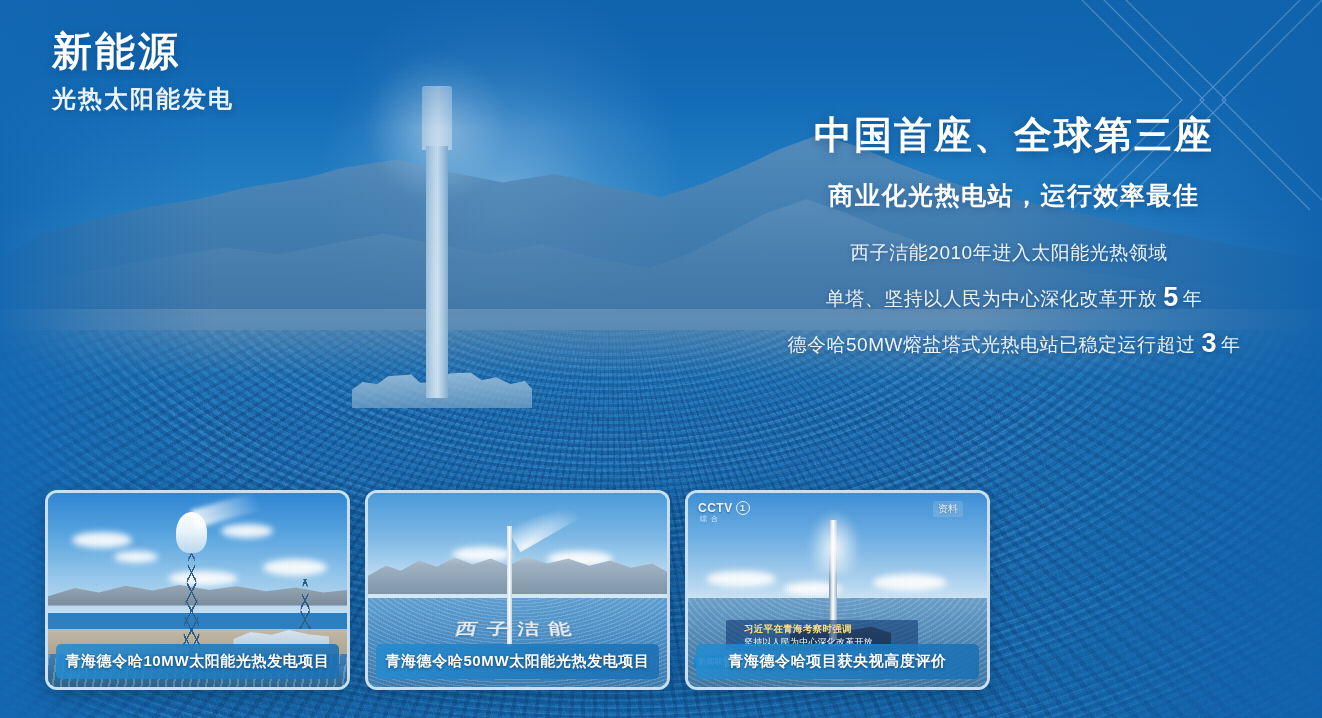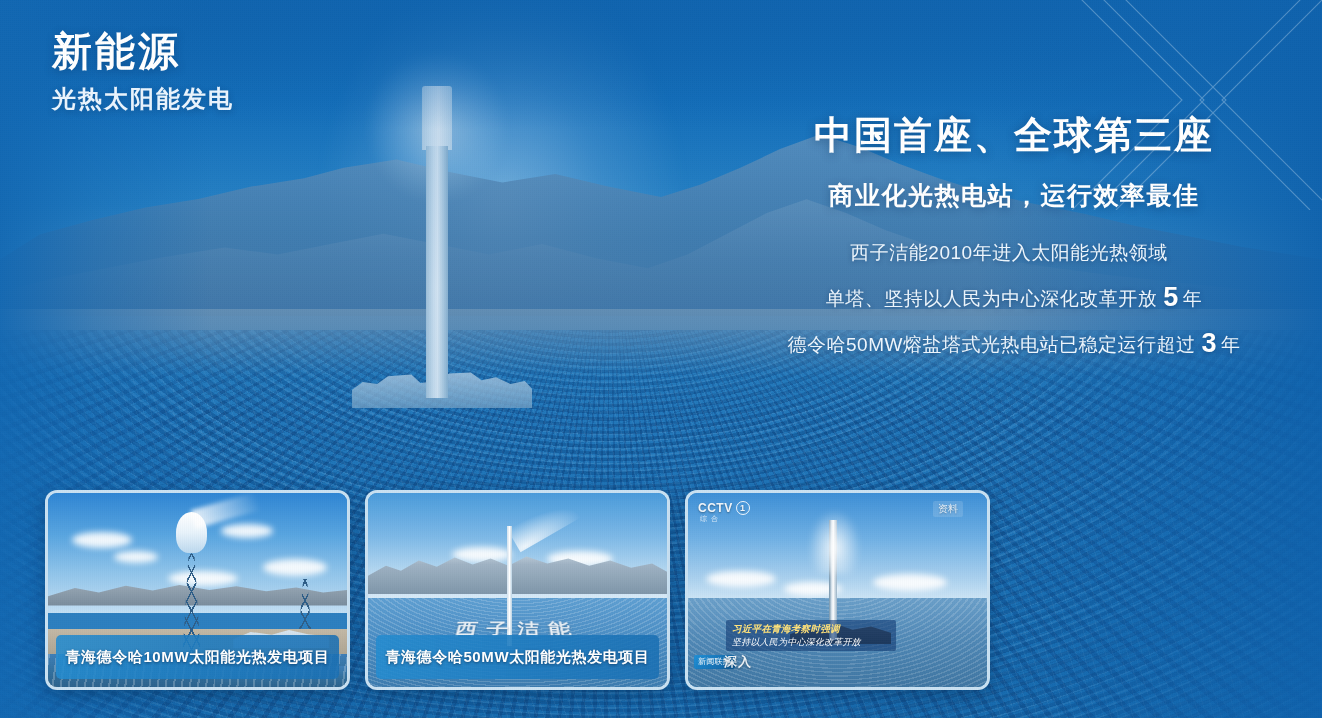--- a/index.html
+++ b/index.html
@@ -333,23 +333,23 @@
     font-size: 7px; color: rgba(255,255,255,.75); letter-spacing: 4px;
   }
   .cctv-archive {
     position: absolute; right: 24px; top: 8px;
     font-size: 10px; color: rgba(255,255,255,.85);
     background: rgba(255,255,255,.14);
     padding: 1px 5px; border-radius: 2px;
     text-shadow: 0 1px 2px rgba(0,0,0,.3);
   }
   .news-bar {
-    position: absolute; left: 38px; bottom: 36px; width: 170px;
+    position: absolute; left: 38px; bottom: 36px; width: 192px;
     background: rgba(20,62,118,.62);
-    padding: 3px 6px; border-radius: 2px; font-style: italic;
+    padding: 3px 18px; border-radius: 2px;
   }
   .news-l1 {
     font-size: 9.5px; color: #ffe27a; font-weight: 700;
     letter-spacing: .3px; line-height: 1.35; white-space: nowrap;
   }
   .news-l2 {
     font-size: 9px; color: #ffffff; letter-spacing: .2px;
     line-height: 1.35; white-space: nowrap;
   }
   .news-badge {
@@ -360,21 +360,21 @@
   }
   .news-deep {
     position: absolute; left: 36px; bottom: 16px;
     color: rgba(255,255,255,.9); font-size: 13px; font-weight: 700;
     letter-spacing: 1px; text-shadow: 0 1px 3px rgba(0,0,0,.4);
   }
 
   
   .caption {
     position: absolute; left: 8px; right: 8px; bottom: 8px;
-    height: 44px;
+    height: 35px;
     background: linear-gradient(90deg, rgba(36,140,208,.88) 0%, rgba(30,124,193,.9) 50%, rgba(26,112,180,.88) 100%);
     border-radius: 5px;
     display: flex; align-items: center; justify-content: center;
     color: #ffffff; font-size: 15px; font-weight: 700; letter-spacing: .6px;
     text-shadow: 0 1px 3px rgba(0,30,60,.6);
     white-space: nowrap;
     margin-top: 31px;
   }
 
   
@@ -509,18 +509,19 @@
         <div class="cctv-sub">综合</div>
         <div class="cctv-archive">资料</div>
 
         <div class="news-bar">
           <div class="news-l1">习近平在青海考察时强调</div>
           <div class="news-l2">坚持以人民为中心深化改革开放</div>
         </div>
         <div class="news-badge">新闻联播</div>
         <div class="news-deep">深入</div>
       </div>
+      <div class="caption">青海德令哈项目获央视高度评价</div>
     </div>
 
   </div>
 
   <div class="grain"></div>
 </div>
 
 </body></html>

